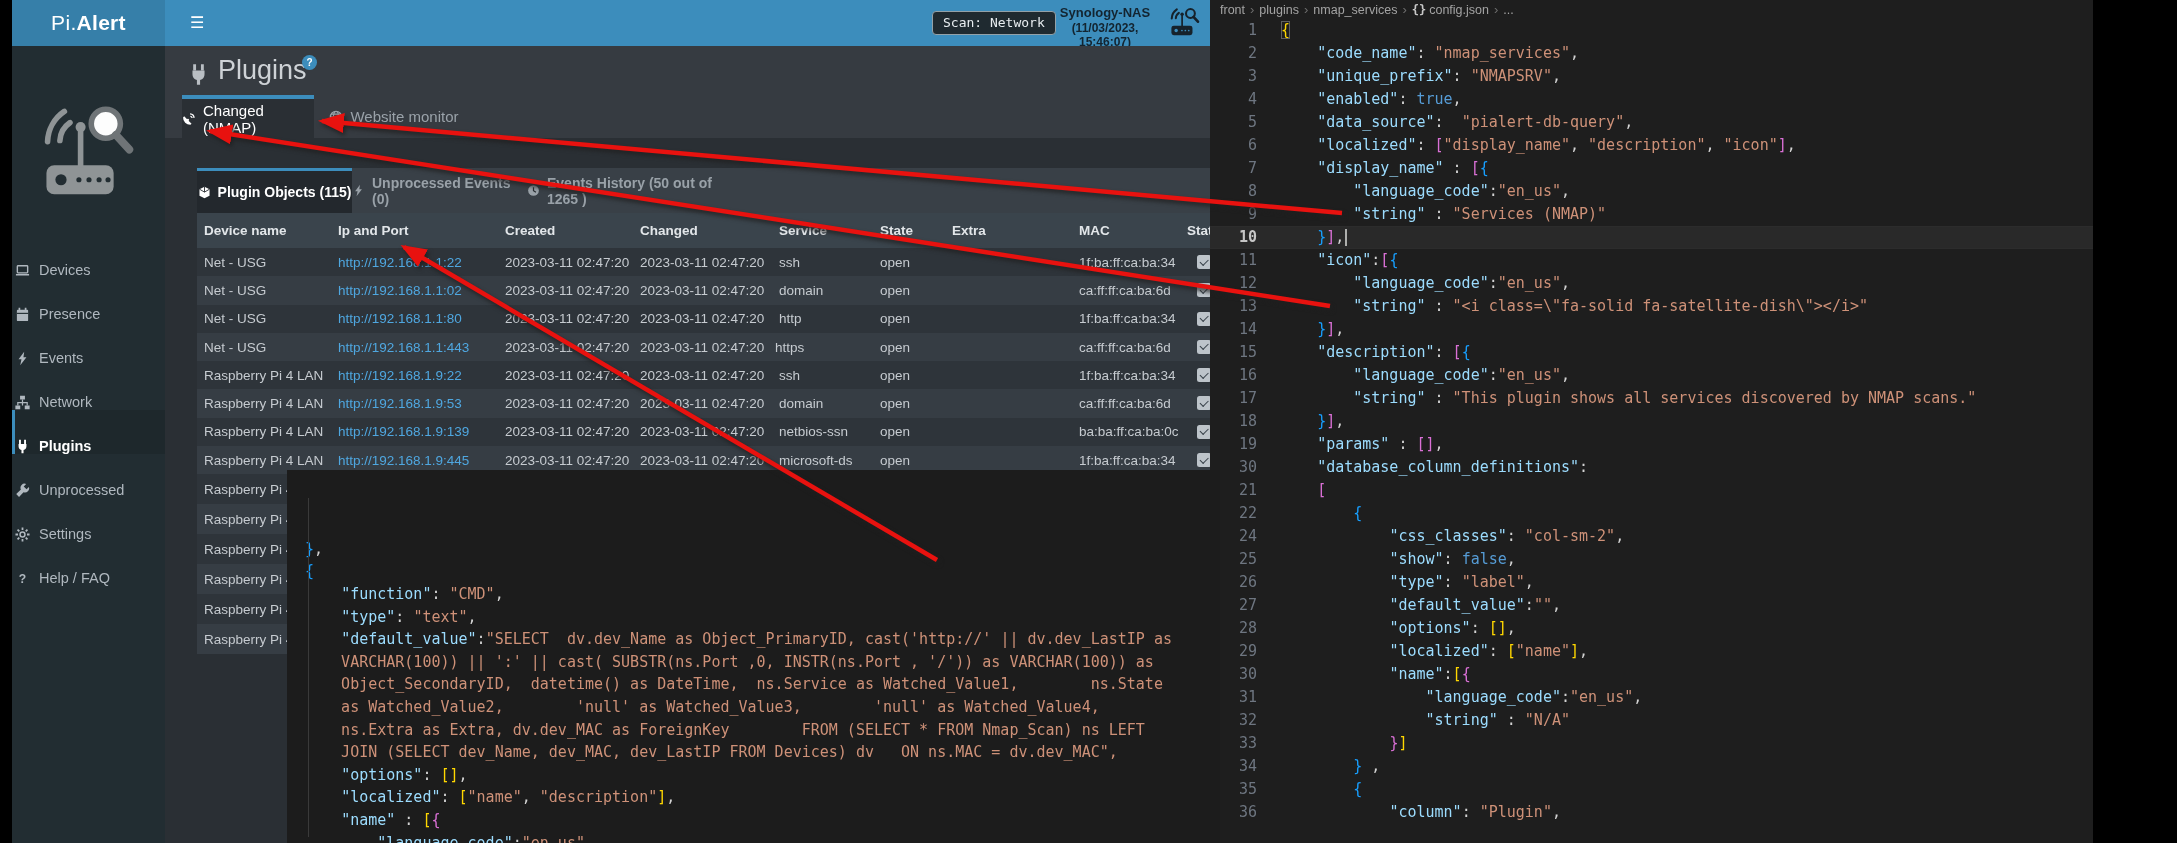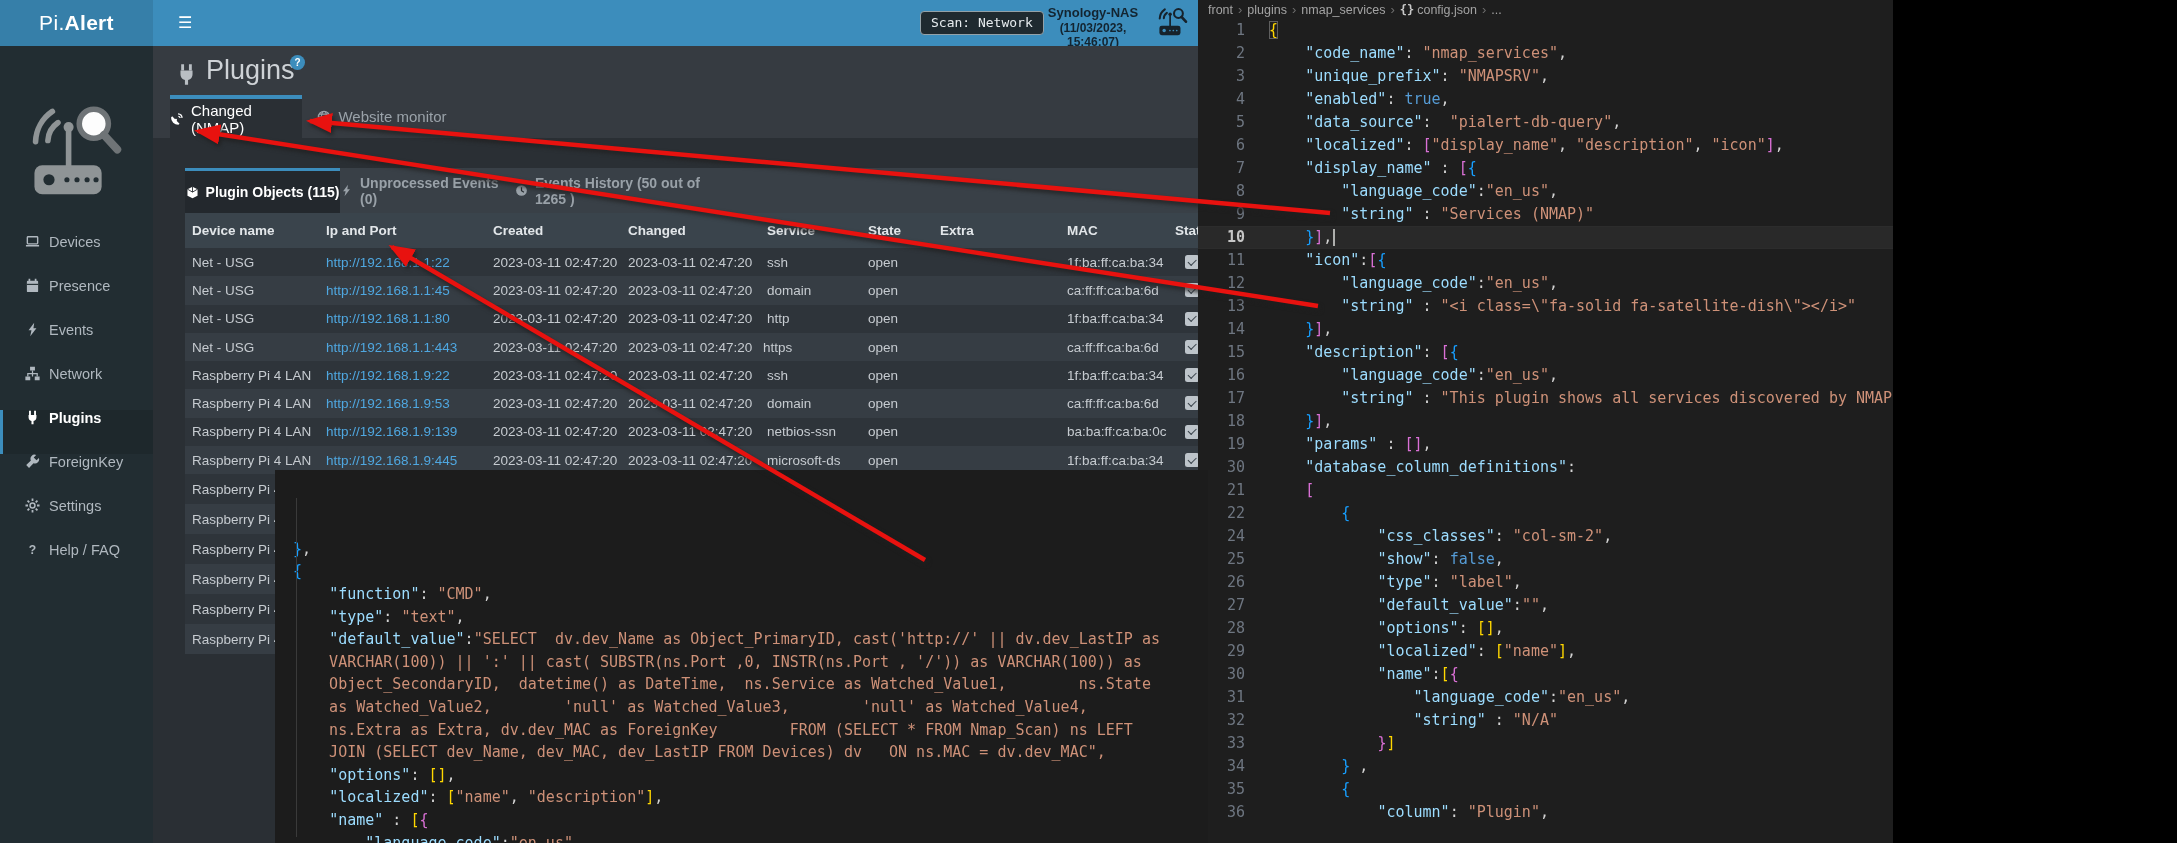--- a/index.html
+++ b/index.html
@@ -1,36 +1,36 @@
 <!DOCTYPE html>
 <html><head>
 <meta charset="utf-8">
 <style>
   html,body{margin:0;padding:0;background:#000;}
-  .stage{position:relative;width:1893px;height:843px;overflow:hidden;
-         font-family:"Liberation Sans",sans-serif;background:#1d4ed8;}
+  .stage{position:relative;width:2081px;height:843px;overflow:hidden;
+         font-family:"Liberation Sans",sans-serif;background:#1d4ed8;margin-left:12px;}
   .abs{position:absolute;}
   
   .navbar{left:0;top:0;width:1198px;height:46px;background:#3c8dbc;}
   .brand{left:0;top:0;width:153px;height:46px;background:#367fa9;color:#fff;
          font-size:21px;line-height:46px;text-align:center;letter-spacing:.3px;cursor:pointer;}
   .brand b{font-weight:700;}
   .hamburger{left:165px;top:0;height:46px;line-height:46px;color:#fff;font-size:16px;padding:0 13px;cursor:pointer;}
   .scan-badge{left:920px;top:11px;height:20px;padding:1px 10px;background:#1f2a30;
       border:1px solid #93a1a8;border-radius:4px;color:#e8edf0;
       font-family:"DejaVu Sans Mono",monospace;font-size:13px;line-height:20px;}
   .nas{left:1032px;top:5px;width:122px;text-align:center;color:#132430;font-weight:700;}
   .nas-name{font-size:13px;line-height:16px;}
   .nas-time{font-size:12px;line-height:14px;}
   .mini-icon{left:1156px;top:6px;width:34px;height:34px;}
   
   .sidebar{left:0;top:46px;width:153px;height:797px;background:#222d32;}
   .logo{left:21px;top:52px;width:112px;height:128px;}
   .side-nav{left:0;top:188px;width:153px;}
-  .nav-item{display:flex;align-items:flex-start;height:44px;padding-left:22px;
+  .nav-item{display:flex;align-items:flex-end;height:44px;
             color:#b0b8bf;font-size:14.5px;cursor:pointer;border-left:3px solid transparent;}
   .nav-item .icon{margin-right:9px;}
   .nav-item.active{background:#1e282c;border-left-color:#3c8dbc;color:#fff;font-weight:700;}
   .icon{display:inline-flex;flex:none;}
   .icon svg{width:100%;height:100%;}
   
   .content{left:153px;top:46px;width:1045px;height:797px;background:#363b41;}
   .title-icon{left:22px;top:17px;width:23px;height:23px;color:#b9bec3;}
   .page-title{left:53px;top:9px;font-size:27px;color:#ced2d6;font-weight:400;}
   .help-badge{left:137px;top:9px;width:15px;height:15px;border-radius:50%;background:#3c8dbc;
@@ -191,21 +191,21 @@
             </svg>
           </span>
           <span>Plugins</span>
         </div>
         <div class="nav-item">
           <span class="icon" style="width:15px;height:15px">
             <svg viewBox="0 0 16 16">
               <path d="M14.8 4.2a4.4 4.4 0 0 1-5.7 5.6l-4.8 5-3-3 5-4.8A4.4 4.4 0 0 1 11.9 1l-2.6 2.7 3 3z" fill="currentColor"></path>
             </svg>
           </span>
-          <span>ForeignKey</span>
+          <span>Unprocessed</span>
         </div>
         <div class="nav-item">
           <span class="icon" style="width:15px;height:15px">
             <svg viewBox="0 0 16 16">
               <circle cx="8" cy="8" r="2.6" fill="none" stroke="currentColor" stroke-width="1.6"></circle>
               <g stroke="currentColor" stroke-width="1.9">
                 <path d="M8 0.5v2.7M8 12.8v2.7M0.5 8h2.7M12.8 8h2.7M2.7 2.7l1.9 1.9M11.4 11.4l1.9 1.9M13.3 2.7l-1.9 1.9M4.6 11.4l-1.9 1.9"></path>
               </g>
             </svg>
           </span>
@@ -304,21 +304,21 @@
               <div class="td" style="left:443px">2023-03-11 02:47:20</div>
               <div class="td" style="left:582px">ssh</div>
               <div class="td" style="left:683px">open</div>
               <div class="td" style="left:755px"></div>
               <div class="td" style="left:882px">1f:ba:ff:ca:ba:34</div>
               <div class="checkbox" style="left:1000px"></div>
             </div>
             <div class="tr">
               <div class="td" style="left:7px">Net - USG</div>
               <div class="td" style="left:141px">
-                <a href="#">http://192.168.1.1:45</a>
+                <a href="#">http://192.168.1.1:02</a>
               </div>
               <div class="td" style="left:308px">2023-03-11 02:47:20</div>
               <div class="td" style="left:443px">2023-03-11 02:47:20</div>
               <div class="td" style="left:582px">domain</div>
               <div class="td" style="left:683px">open</div>
               <div class="td" style="left:755px"></div>
               <div class="td" style="left:882px">ca:ff:ff:ca:ba:6d</div>
               <div class="checkbox" style="left:1000px"></div>
             </div>
             <div class="tr">

